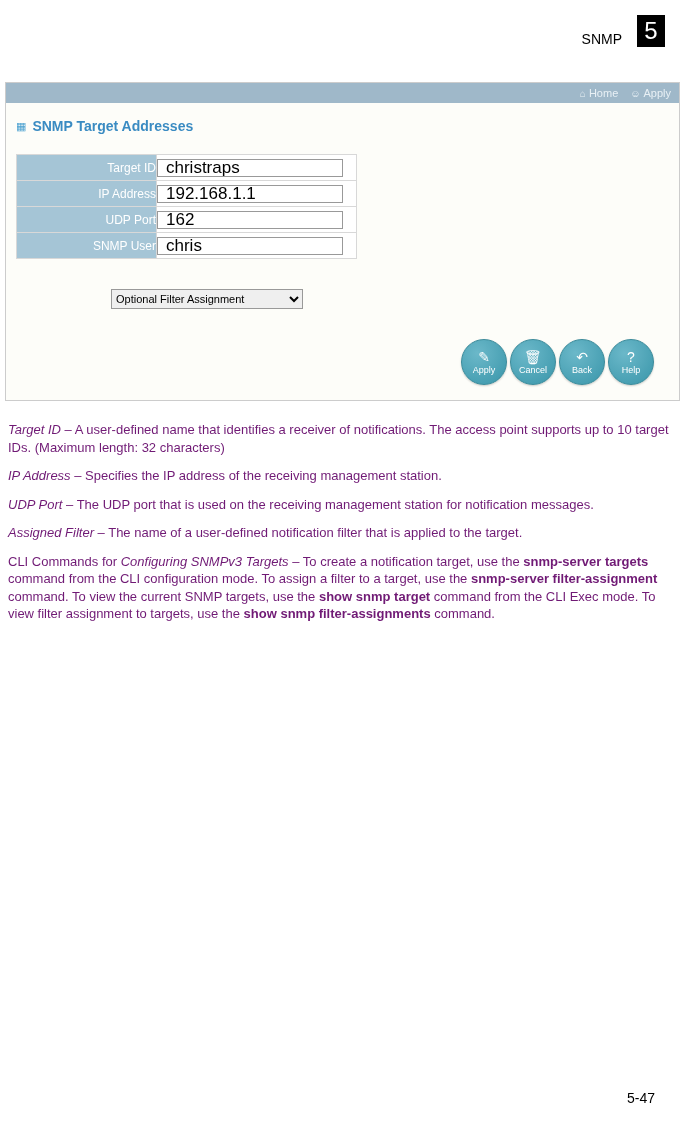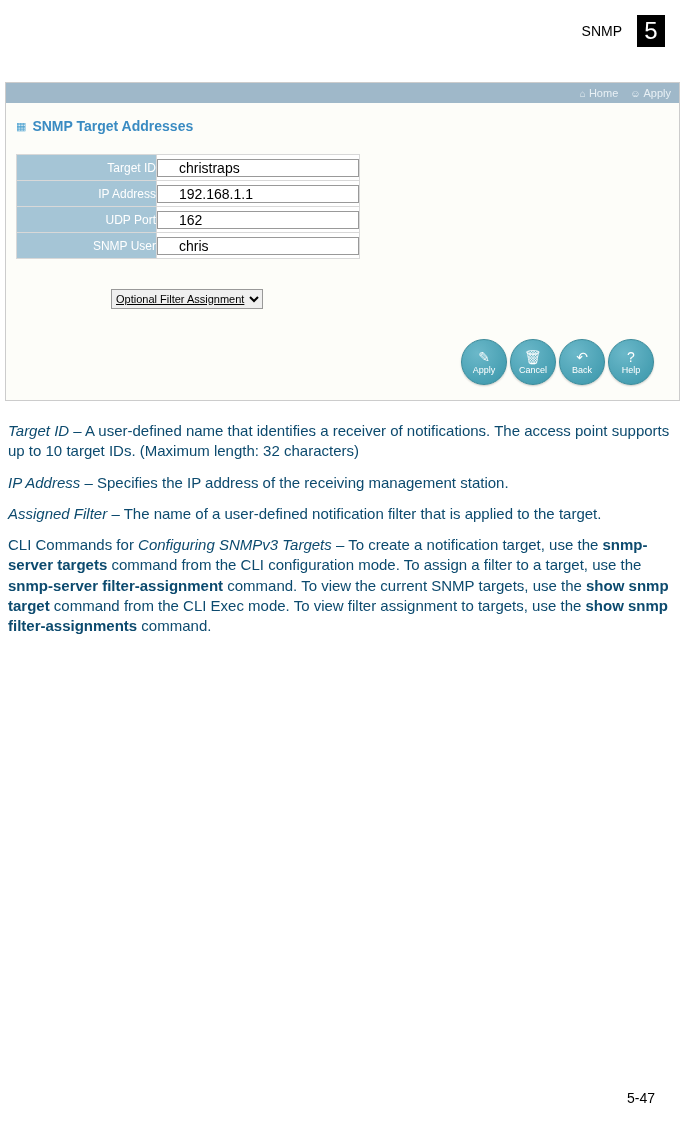--- a/index.html
+++ b/index.html
@@ -13,21 +13,21 @@
       color: #000;
       background: #fff;
       width: 685px;
       height: 1128px;
       position: relative;
       padding: 0;
     }
     .page-header {
       display: flex;
       justify-content: flex-end;
-      align-items: center;
+      align-items: flex-end;
       padding: 15px 20px 5px 0;
       gap: 10px;
     }
     .header-label {
       font-size: 14px;
       color: #000;
       margin-right: 5px;
     }
     .chapter-badge {
       background: #000;
@@ -100,39 +100,38 @@
       width: 140px;
       height: 26px;
     }
     .input-cell {
       background: #fff;
       padding: 2px 4px;
       width: 200px;
     }
     .text-input {
       border: 1px solid #999;
-      font-size: 14px;
-      padding: 2px 21px;
-      width: 202px;
+      font-size: 17px;
+      padding: 2px 8px;
+      width: 186px;
       height: 18px;
       font-family: Arial, sans-serif;
     }
     .filter-row {
       margin-top: 30px;
       margin-left: 95px;
     }
     .select-input {
       border: 1px solid #999;
       font-size: 11px;
       padding: 1px 0;
       background: #efefef;
-      width: 152px;
+      width: 192px;
       height: 20px;
       font-family: Arial, sans-serif;
-      text-decoration: underline;
     }
     .action-buttons {
       display: flex;
       justify-content: flex-end;
       gap: 3px;
       padding: 15px 25px 15px 0;
     }
     .circle-btn {
       width: 46px;
       height: 46px;
@@ -151,23 +150,23 @@
     .circle-btn-icon {
       font-size: 14px;
       line-height: 1;
       margin-bottom: 1px;
     }
     .circle-btn-label {
       font-size: 9px;
     }
     .body-text {
       padding: 10px 8px 0 8px;
-      font-size: 15px;
+      font-size: 13px;
       line-height: 1.35;
-      color: #0c4a6e;
+      color: #701a75;
     }
     .body-text p {
       margin-bottom: 11px;
     }
     .italic {
       font-style: italic;
     }
     .bold {
       font-weight: bold;
     }
@@ -248,17 +247,18 @@
     <div class="circle-btn">
       <span class="circle-btn-icon">?</span>
       <span class="circle-btn-label">Help</span>
     </div>
   </div>
 </div>
 
 <div class="body-text">
   <p><span class="italic">Target ID</span><span> – A user-defined name that identifies a receiver of notifications. The access point supports up to 10 target IDs. (Maximum length: 32 characters)</span></p>
   <p><span class="italic">IP Address</span><span> – Specifies the IP address of the receiving management station.</span></p>
+  <p><span class="italic">UDP Port</span><span> – The UDP port that is used on the receiving management station for notification messages.</span></p>
   <p><span class="italic">Assigned Filter</span><span> – The name of a user-defined notification filter that is applied to the target.</span></p>
   <p><span>CLI Commands for </span><span class="italic">Configuring SNMPv3 Targets</span><span> – To create a notification target, use the </span><span class="bold">snmp-server targets</span><span> command from the CLI configuration mode. To assign a filter to a target, use the </span><span class="bold">snmp-server filter-assignment</span><span> command. To view the current SNMP targets, use the </span><span class="bold">show snmp target</span><span> command from the CLI Exec mode. To view filter assignment to targets, use the </span><span class="bold">show snmp filter-assignments</span><span> command.</span></p>
 </div>
 
 <div class="page-number">5-47</div>
 
 </body></html>

